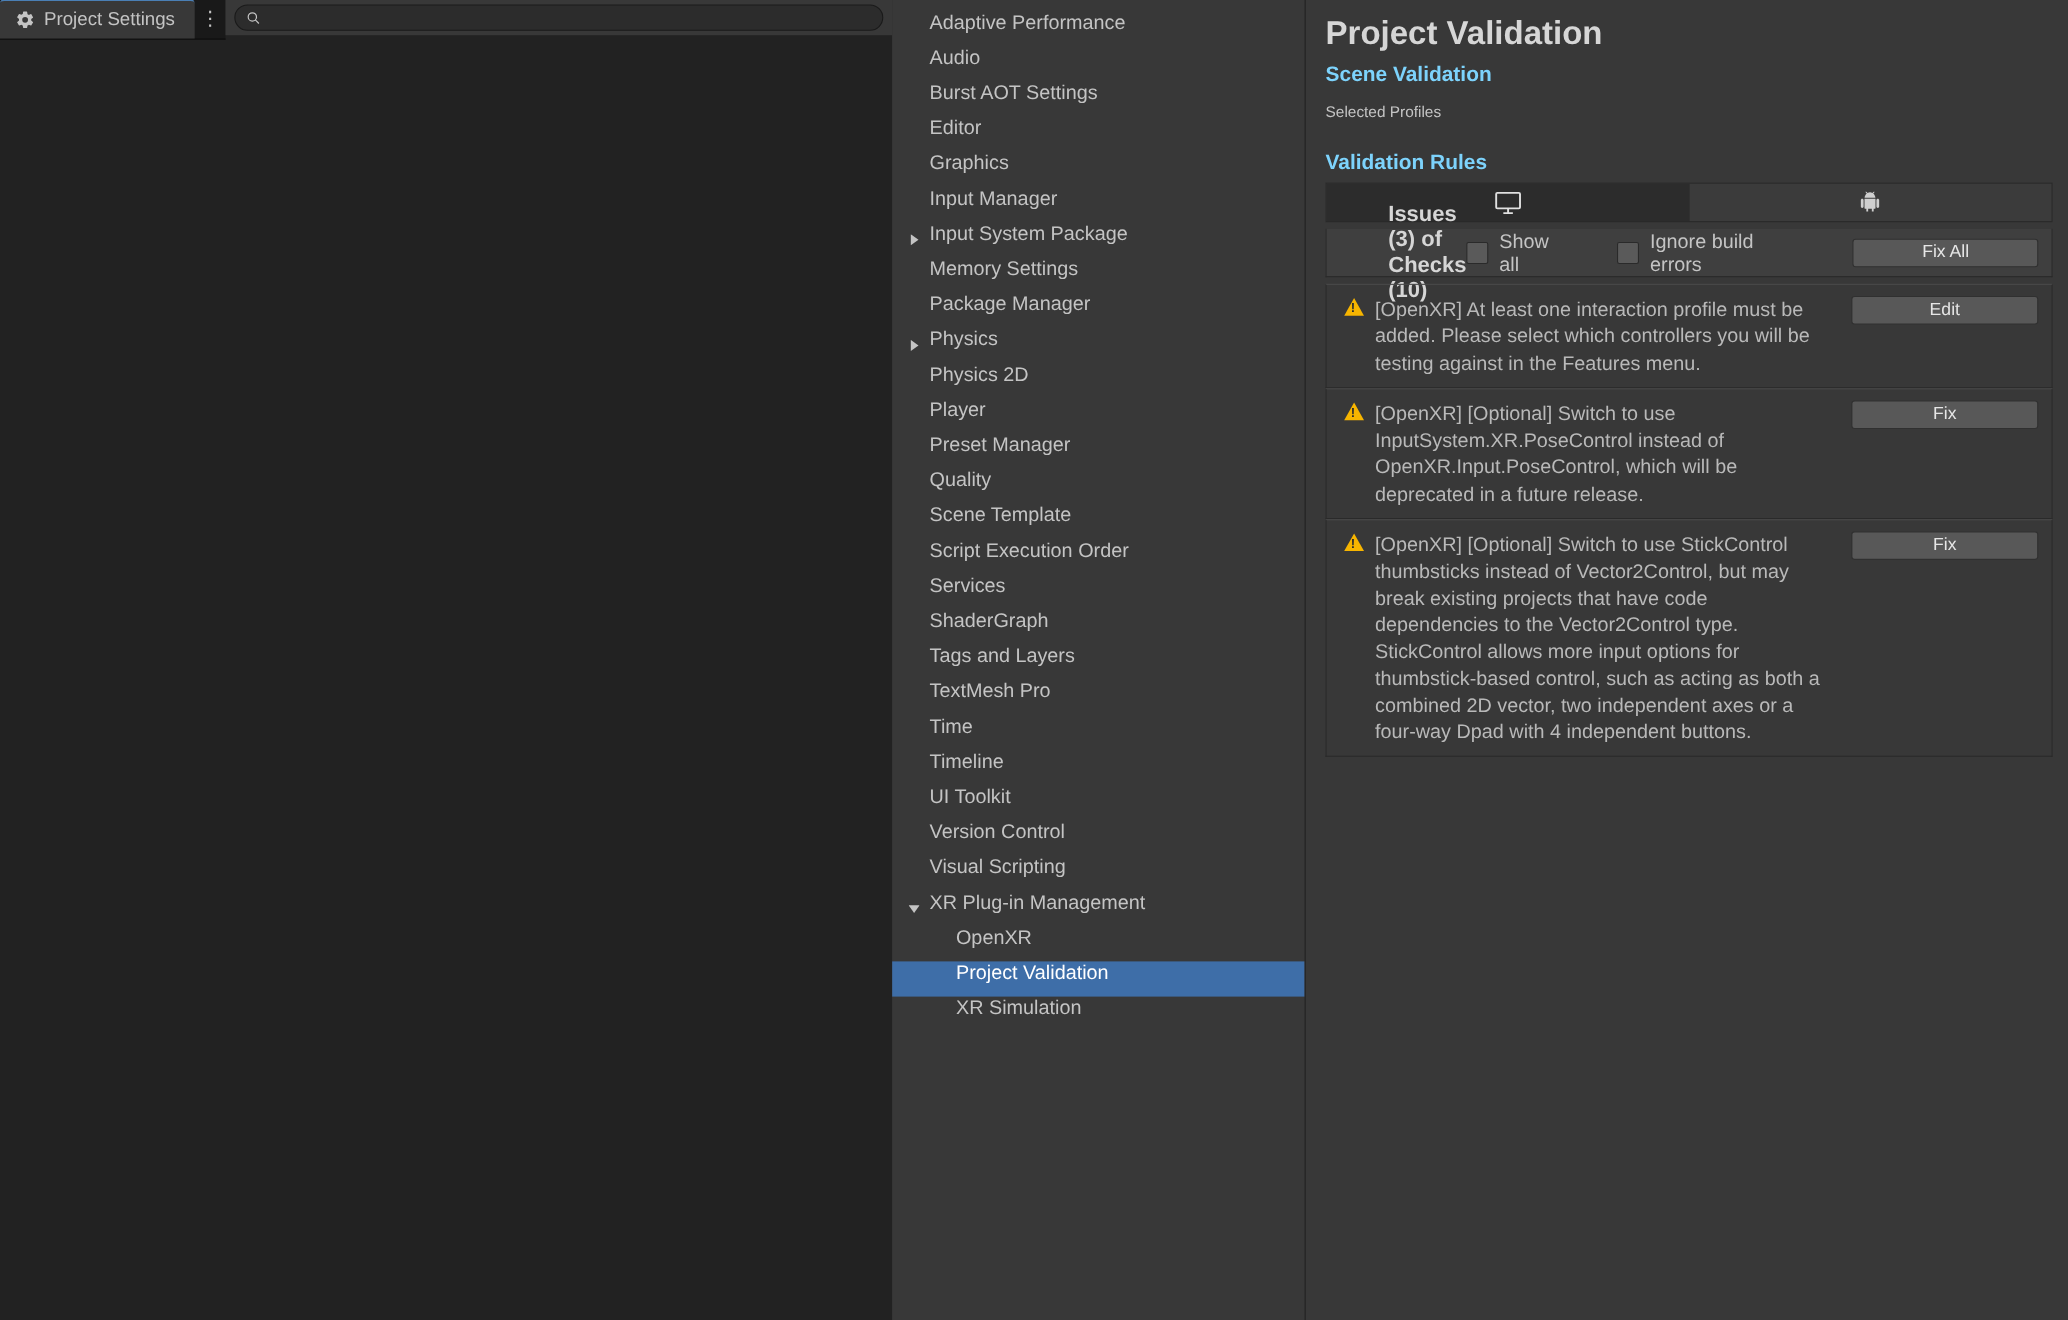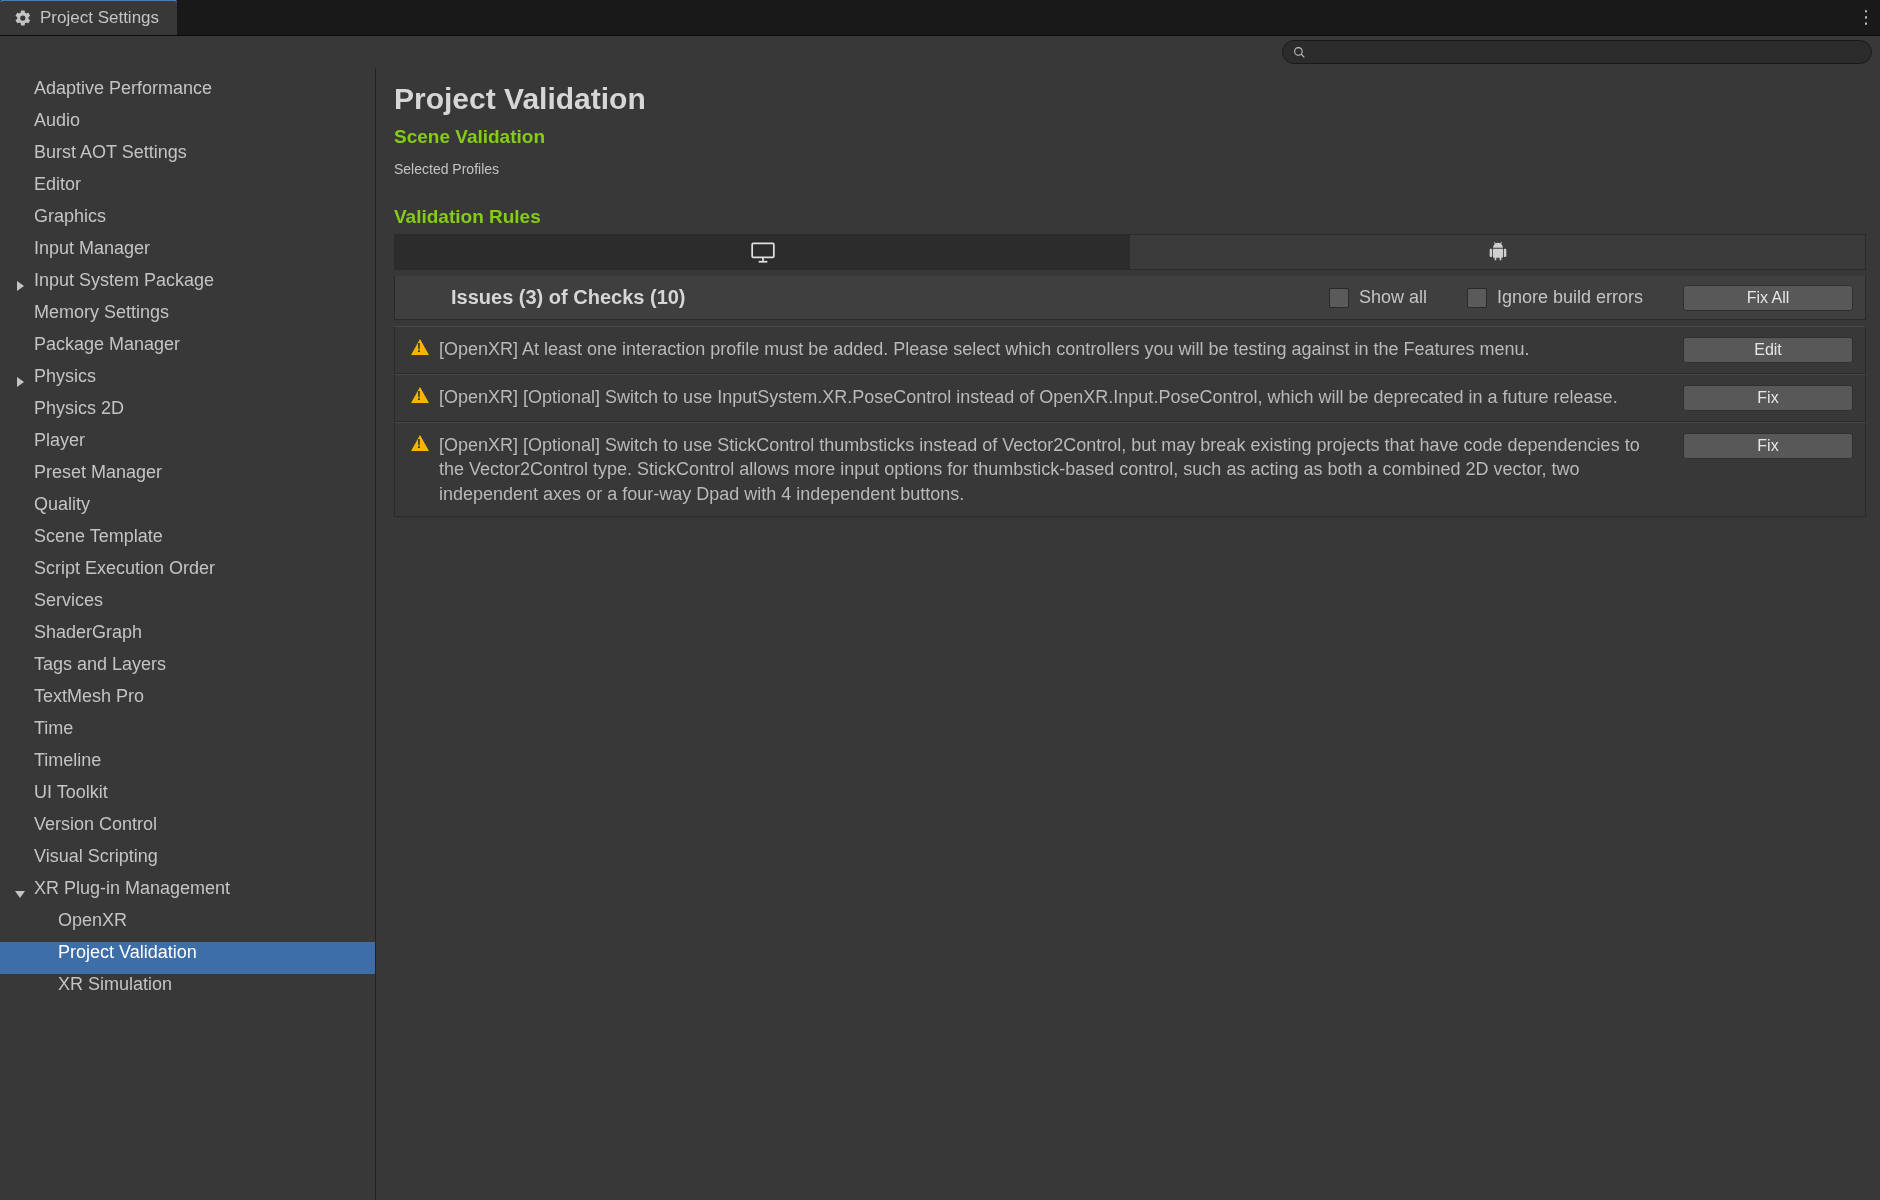--- a/index.html
+++ b/index.html
@@ -3,21 +3,21 @@
 <meta charset="utf-8">
 <style>
   * { box-sizing: border-box; margin: 0; padding: 0; }
   html, body {
     width: 1880px; height: 1200px;
     background: #222222;
     font-family: -apple-system, "Segoe UI", Arial, sans-serif;
     color: #C4C4C4;
     overflow: hidden;
   }
-  .window { width: 100%; height: 100%; display: flex; flex-direction: column; }
+  .window { width: 100%; height: 100%; display: flex; flex-direction: row; }
   .tabbar {
     height: 36px;
     background: #191919;
     display: flex; align-items: flex-end;
     border-bottom: 1px solid #0d0d0d;
   }
   .tab {
     display: flex; align-items: center; gap: 8px;
     background: #383838;
     height: 36px;
@@ -67,21 +67,21 @@
   .side-row.selected { background: #3e6ea8; color: #fff; }
   .side-row .fold {
     position: absolute;
     left: 14px; top: 50%; transform: translateY(-50%);
     width: 12px; height: 12px;
     display: flex; align-items:center; justify-content:center;
     color: #C4C4C4;
   }
   .content { flex:1; padding: 14px 14px 14px 18px; display:flex; flex-direction:column; gap: 6px; overflow:hidden; }
   .h1 { font-size: 30px; font-weight: 700; color: #d6d6d6; margin-bottom: 4px; }
-  .h2 { font-size: 19px; font-weight: 700; color: #84cc16; }
+  .h2 { font-size: 19px; font-weight: 700; color: #7dd3fc; }
   .row { display: flex; align-items: center; height: 30px; }
   .row .label { width: 290px; font-size: 14px; color:#C4C4C4; }
   .select {
     flex: 1; height: 28px;
     background: #515151;
     border: 1px solid #303030;
     border-radius: 3px;
     display: flex; align-items: center; justify-content: space-between;
     padding: 0 10px;
     color: #dcdcdc; font-size: 17px;

